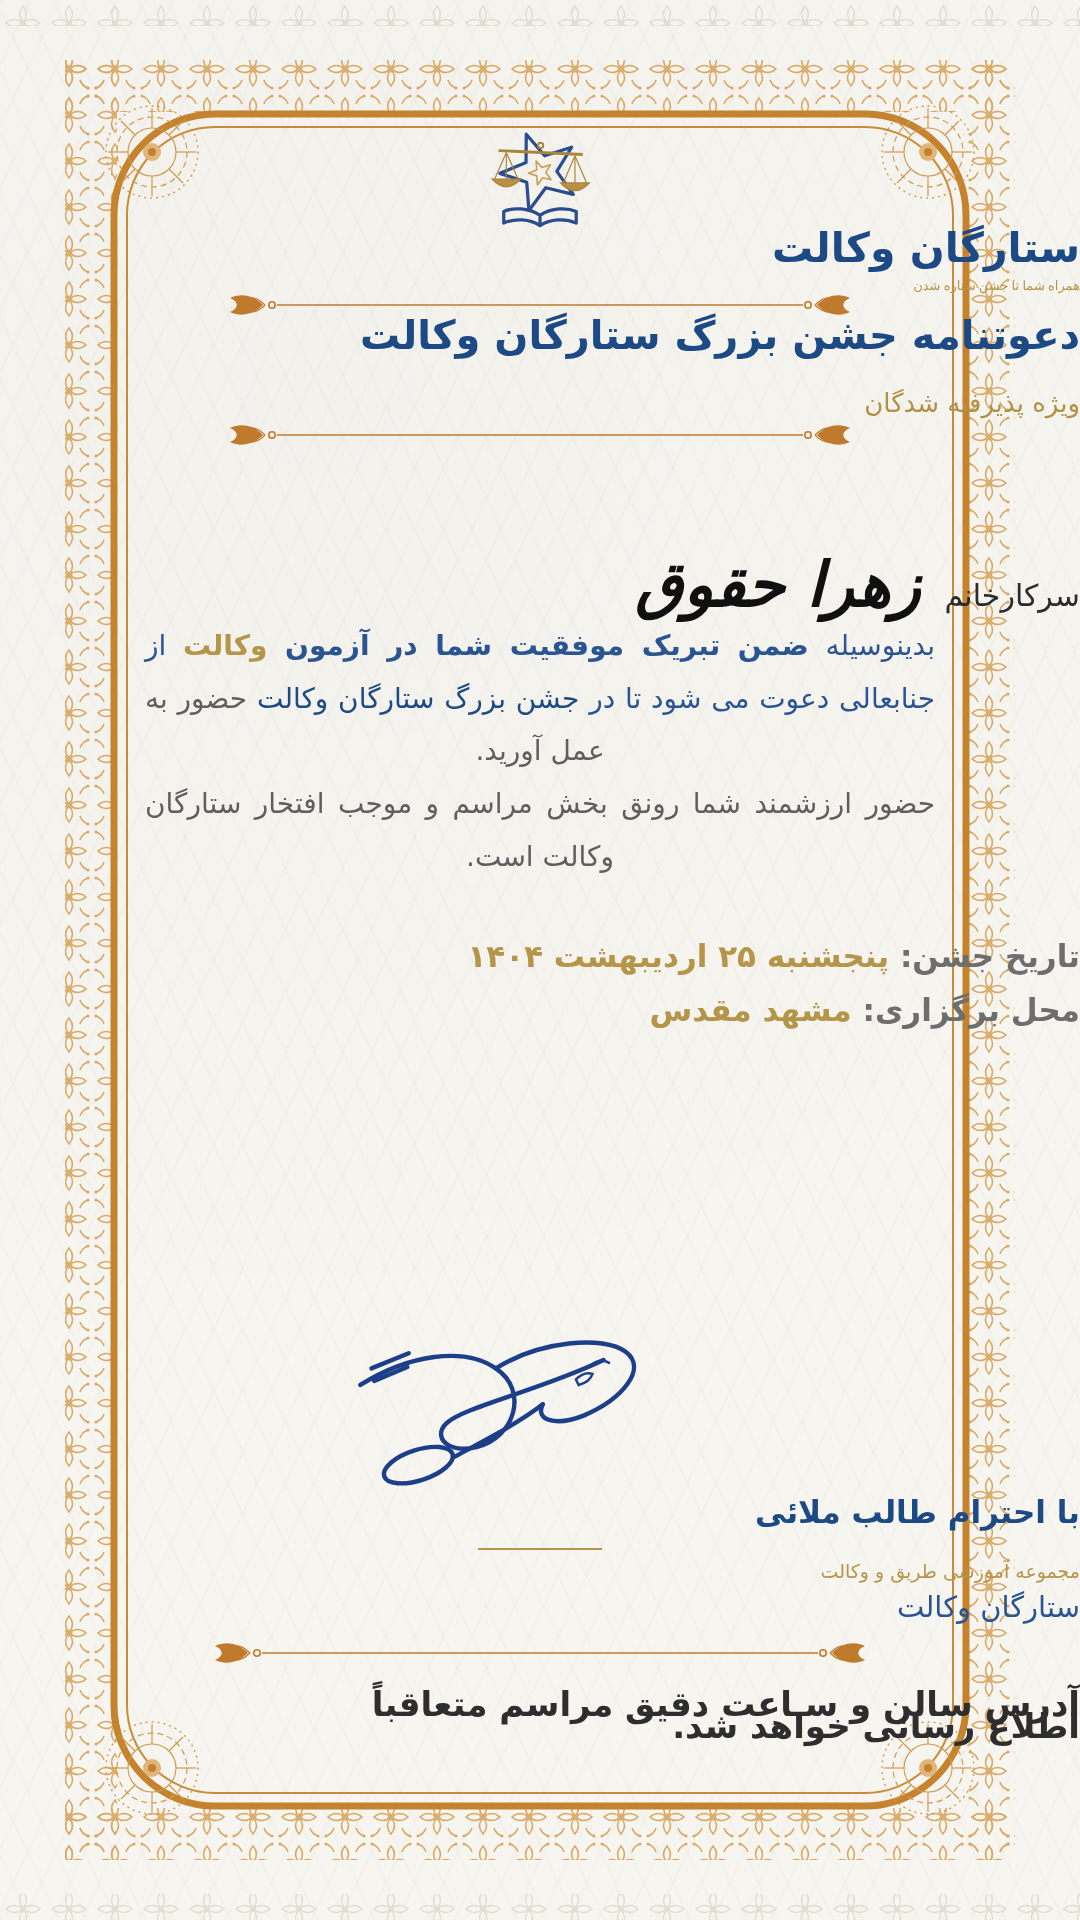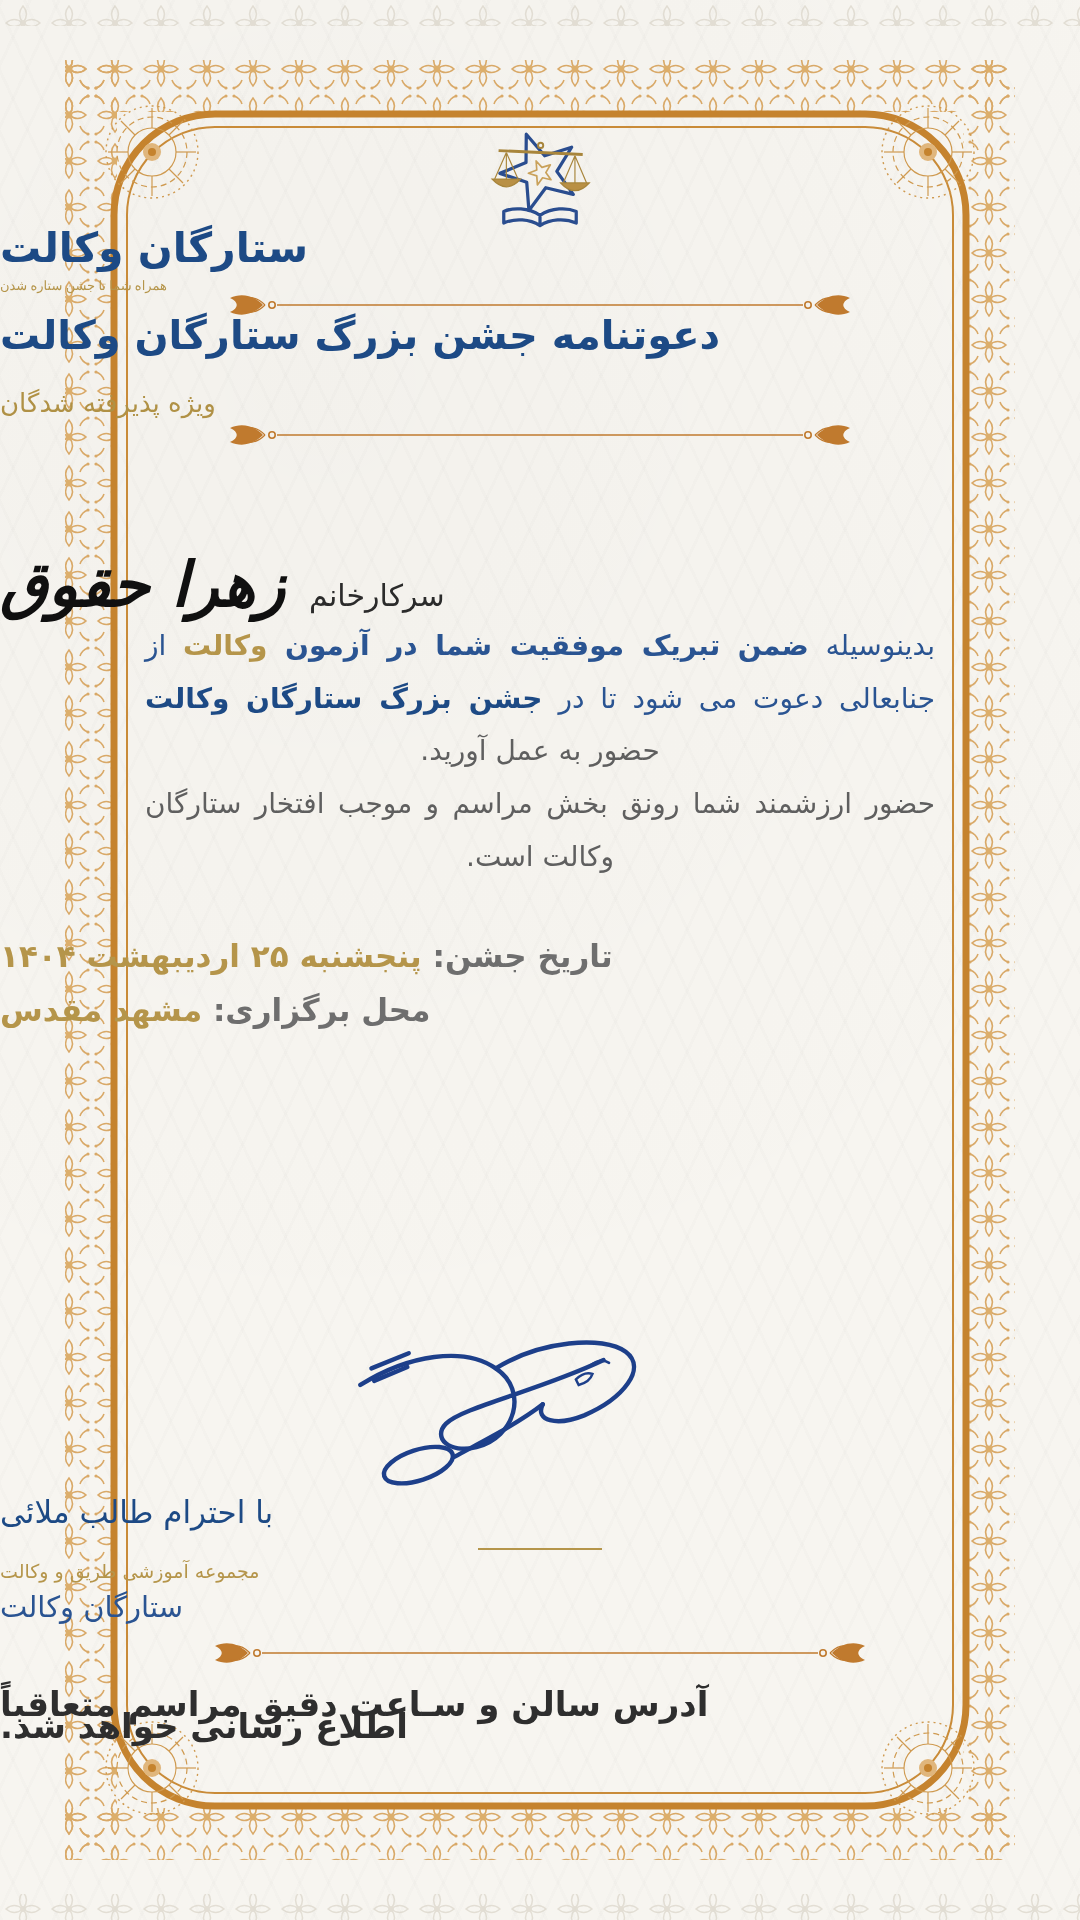--- a/index.html
+++ b/index.html
@@ -13,49 +13,49 @@
     margin:0 auto;
     background:
       repeating-linear-gradient(115deg, rgba(0,0,0,0.012) 0 3px, transparent 3px 26px),
       repeating-linear-gradient(65deg, rgba(0,0,0,0.012) 0 3px, transparent 3px 26px),
       radial-gradient(circle at 30% 20%, rgba(0,0,0,0.015), transparent 60%),
       #f7f5f0;
     overflow:hidden;
     direction:rtl;
   }
   .abs{position:absolute;}
-  .center{left:0;right:0;text-align:left;}
+  .center{left:0;right:0;text-align:right;}
   svg{display:block;}
 
   
   .brand-title{font-size:41px;font-weight:bold;color:var(--c-blue);letter-spacing:0;}
   .tagline{font-size:13px;color:var(--c-gold);letter-spacing:2px;font-family:Liberation Serif, serif;}
   .main-title{font-size:40px;font-weight:bold;color:var(--c-blue);}
   .sub-title{font-size:26px;color:var(--c-gold2);letter-spacing:1px;}
   .recipient{font-size:30px;color:#2b2b2b;}
   .recipient .name{font-size:62px;font-style:italic;font-weight:bold;color:#101010;
      font-family:"DejaVu Serif","DejaVu Sans",serif;margin-right:14px;}
   .para{
     font-size:28px;line-height:1.88;
     text-align:justify;text-align-last:center;
     direction:rtl;
   }
   .rsvp{line-height:2.05;}
   .date-line{font-size:31px;font-weight:bold;}
   .date-label{color:var(--c-gray2);}
   .date-value{color:var(--c-gold);}
-  .respect{font-size:31px;font-weight:normal;color:var(--c-blue);}
+  .respect{font-size:31px;font-weight:bold;color:var(--c-blue);}
   .org1{font-size:19px;color:var(--c-gold);}
   .org2{font-size:29px;color:var(--c-blue-body);}
   .footer-line{font-size:34px;font-weight:bold;color:#2e2e2e;}
 
   
   .r-blue{color:var(--c-blue-body);}
   .r-blue-b{color:var(--c-blue-body);font-weight:bold;}
-  .r-blue-dark-b{color:var(--c-blue);font-weight:bold;}
+  .r-blue-dark-b{color:var(--c-blue);font-weight:normal;}
   .r-gold-b{color:var(--c-gold);font-weight:bold;}
   .r-gray{color:var(--c-gray);}
   .r-dark{color:#3c3c3c;}
   .r-dark-b{color:#1d1d1d;font-weight:bold;}
   .r-phone{color:var(--c-phone);font-weight:bold;
            border-bottom:6px solid var(--c-gold);padding-bottom:1px;}
 </style>
 </head>
 <body>
 

